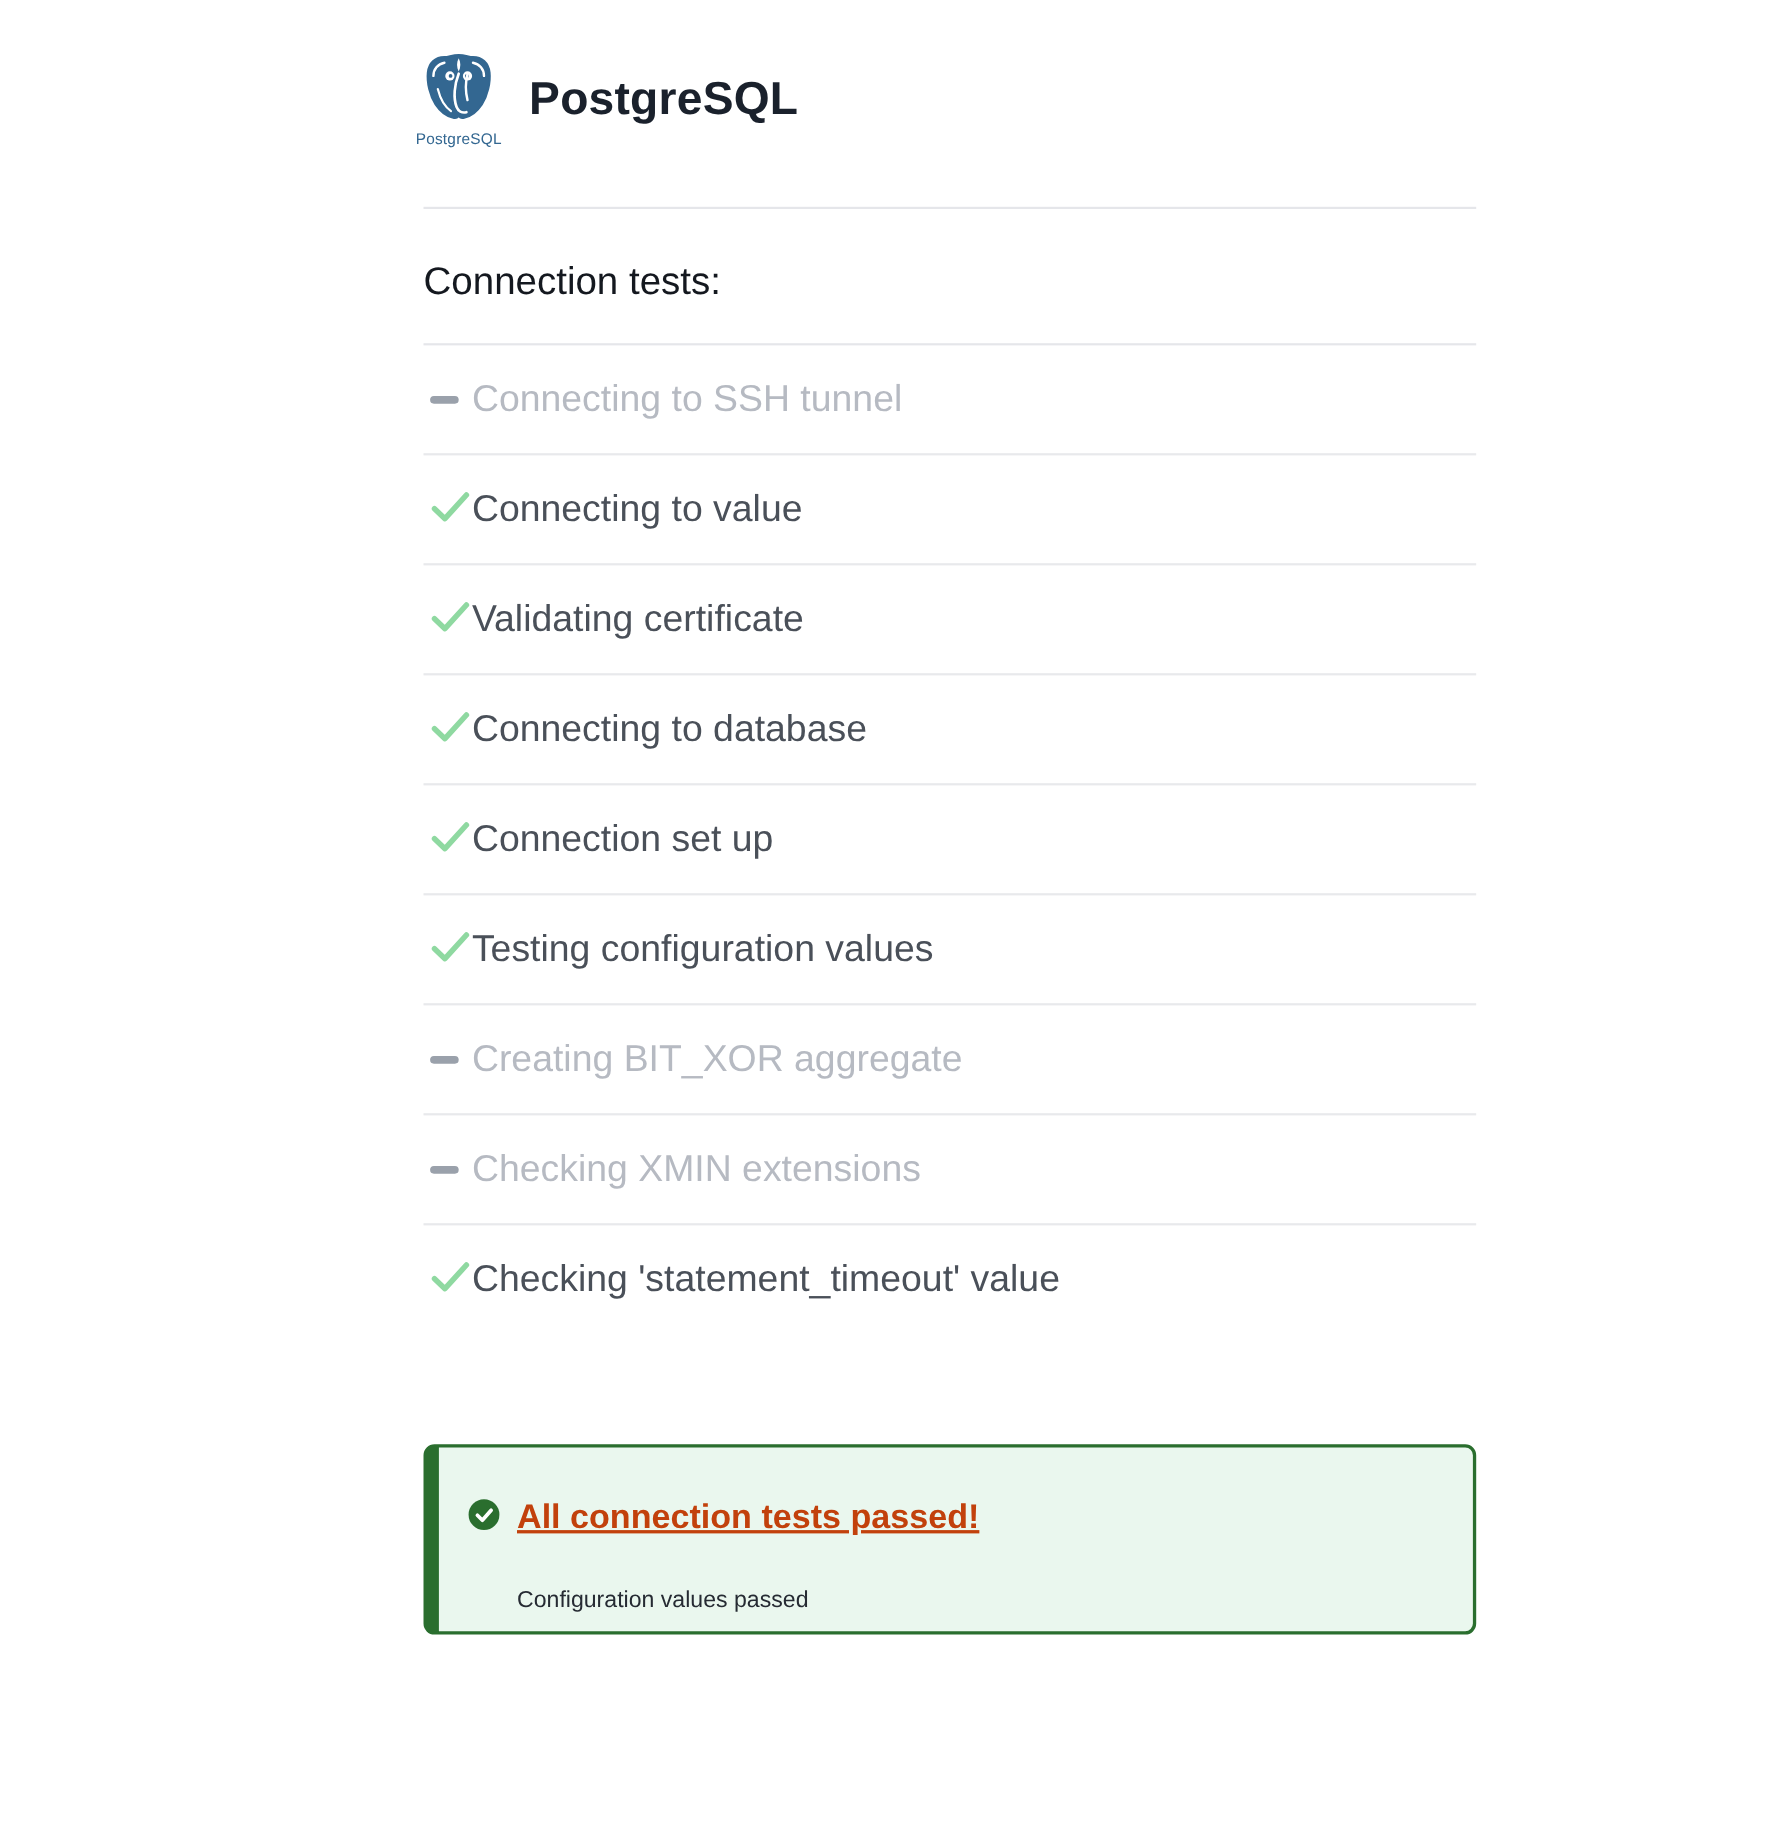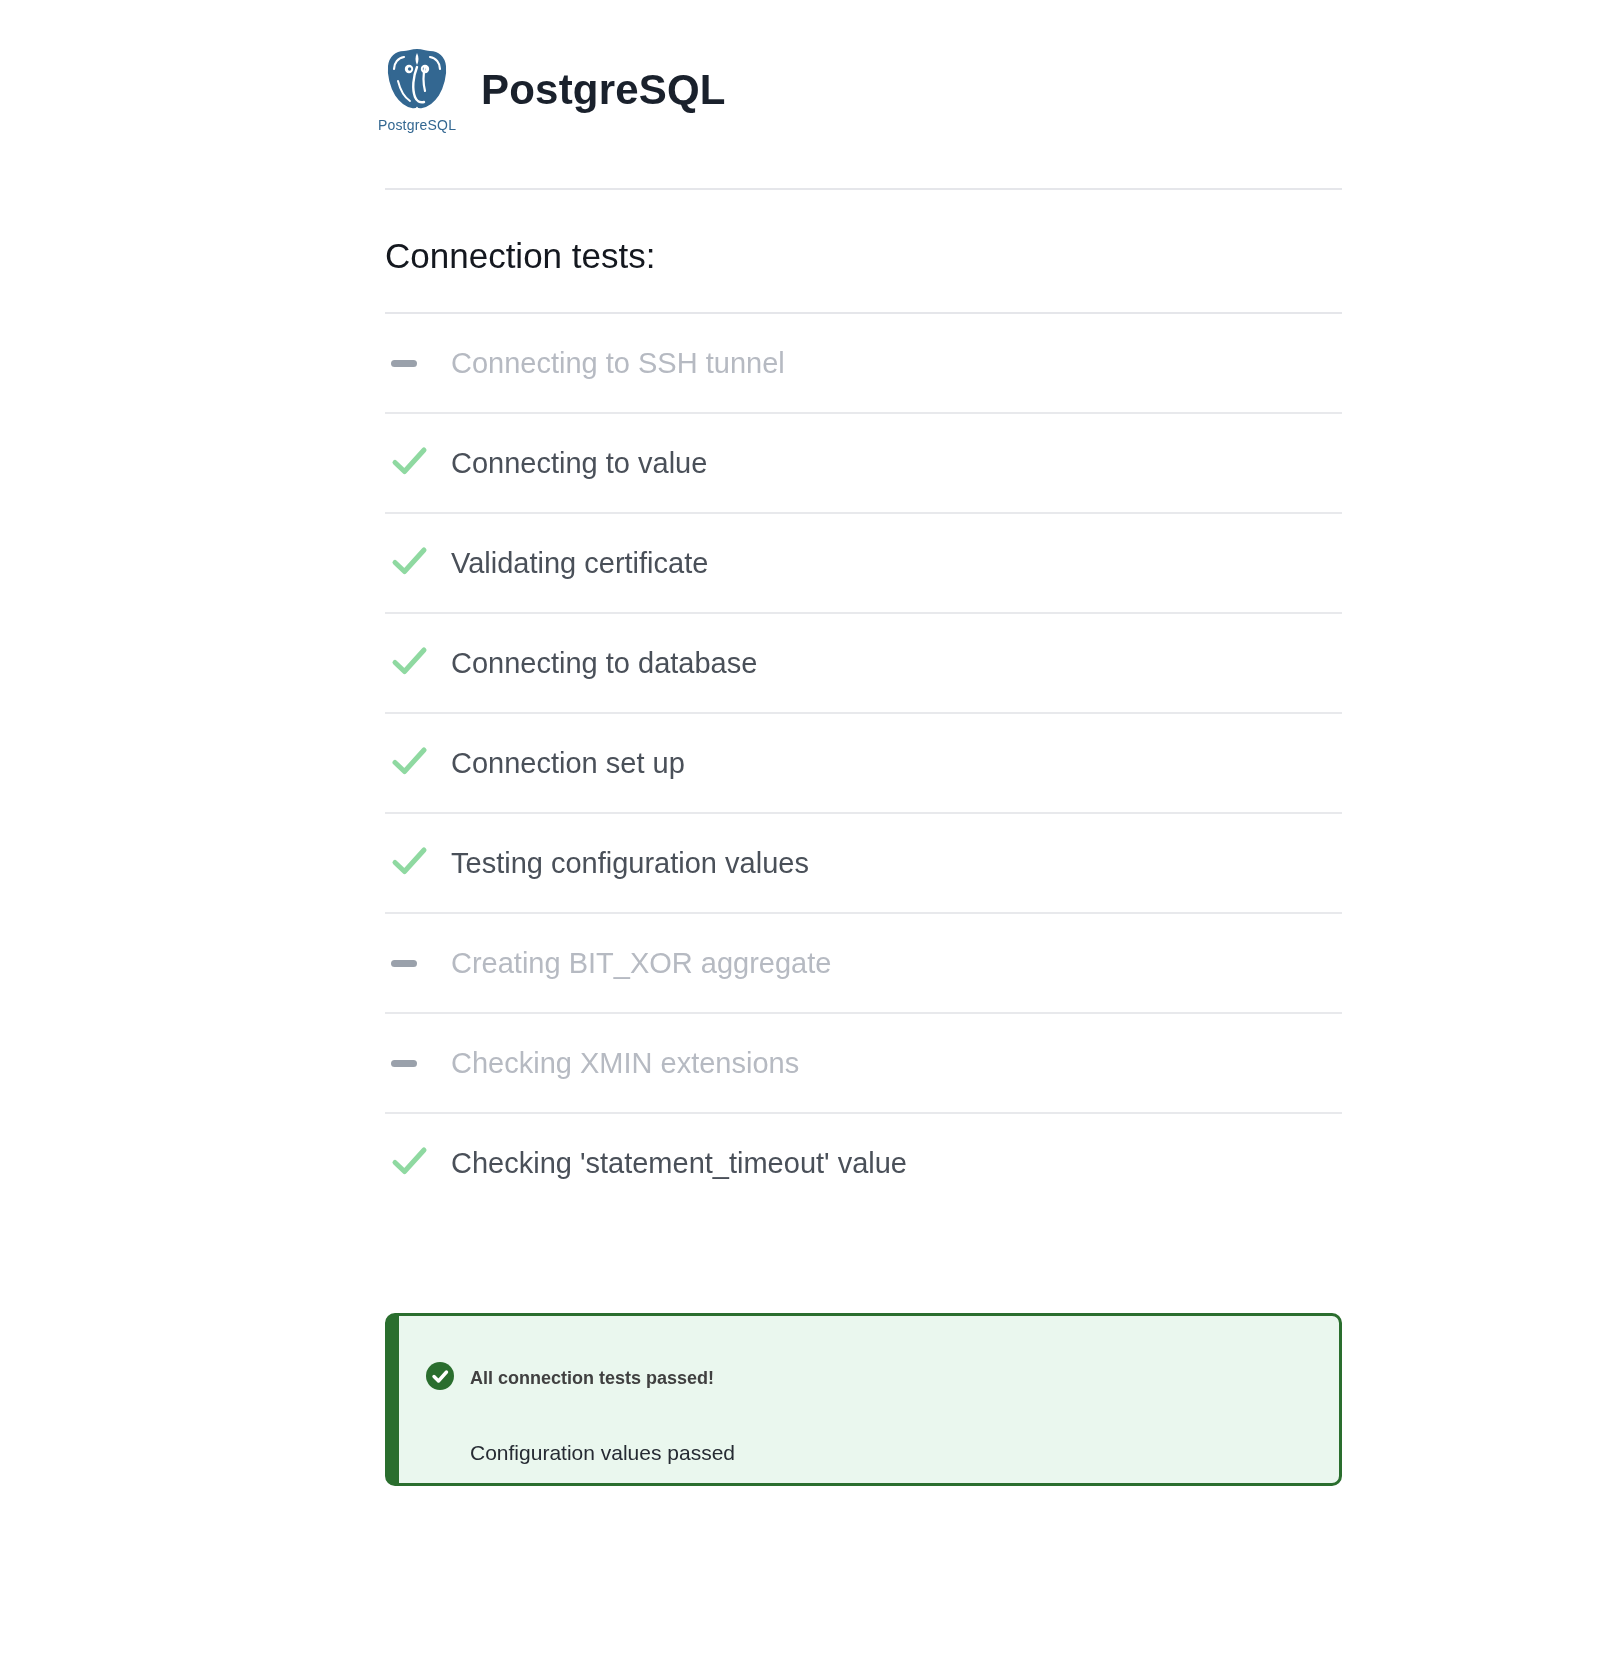--- a/index.html
+++ b/index.html
@@ -21,36 +21,36 @@
   .divider { height:2px; background:#e5e6ea; }
   .divider-header { margin-top:50px; }
 
   .section-heading { margin-top:46px; font-size:35px; line-height:40px; color:#14181f; }
   .divider-section { margin-top:36px; }
 
   
   .test-row { display:flex; align-items:center; height:98px; border-bottom:2px solid #e8e9ec; padding-left:6px; }
   .test-row:last-child { border-bottom:none; }
   .icon-box { width:38px; display:flex; align-items:center; justify-content:flex-start; }
-  .test-label { margin-left:22px; font-size:29px; color:#4a5059; }
+  .test-label { font-size:34px; color:#4a5059; }
   .test-row.skipped .test-label { color:#b6bac2; }
   .dash-icon { width:26px; height:7px; border-radius:4px; background:#9aa1ab; }
 
   
   .banner {
     box-sizing:border-box;
     margin-top:101px;
     width:957px; height:173px;
     background:#eaf7ee;
     border:3px solid #2a6e2e;
     border-left-width:14px;
     border-radius:10px;
   }
   .banner-title-row { display:flex; align-items:center; gap:15px; margin:45px 0 0 26px; }
-  .banner-title { font-size:18px; font-weight:700; color:#404040; }
+  .banner-title { font-size:31px; font-weight:700; color:#c2410c;text-decoration:underline; }
   .banner-subtitle { margin:46px 0 0 71px; font-size:21px; color:#262b33; }
 </style>
 </head>
 <body>
 
 <div class="page">
   <div class="content">
 
     <div class="header-row">
       <div class="logo">

